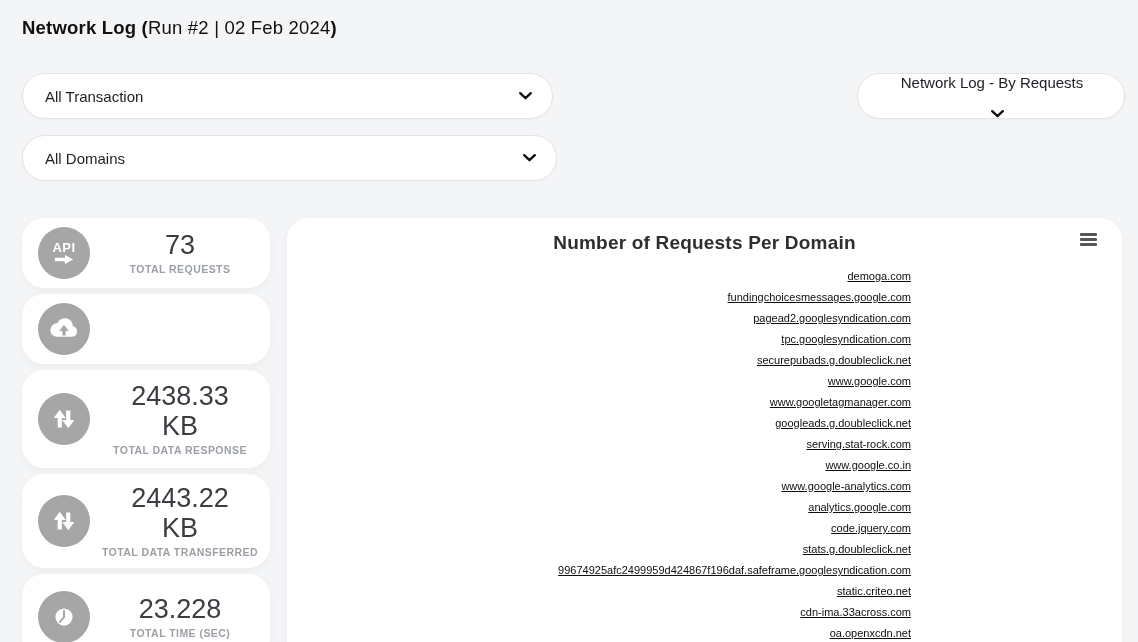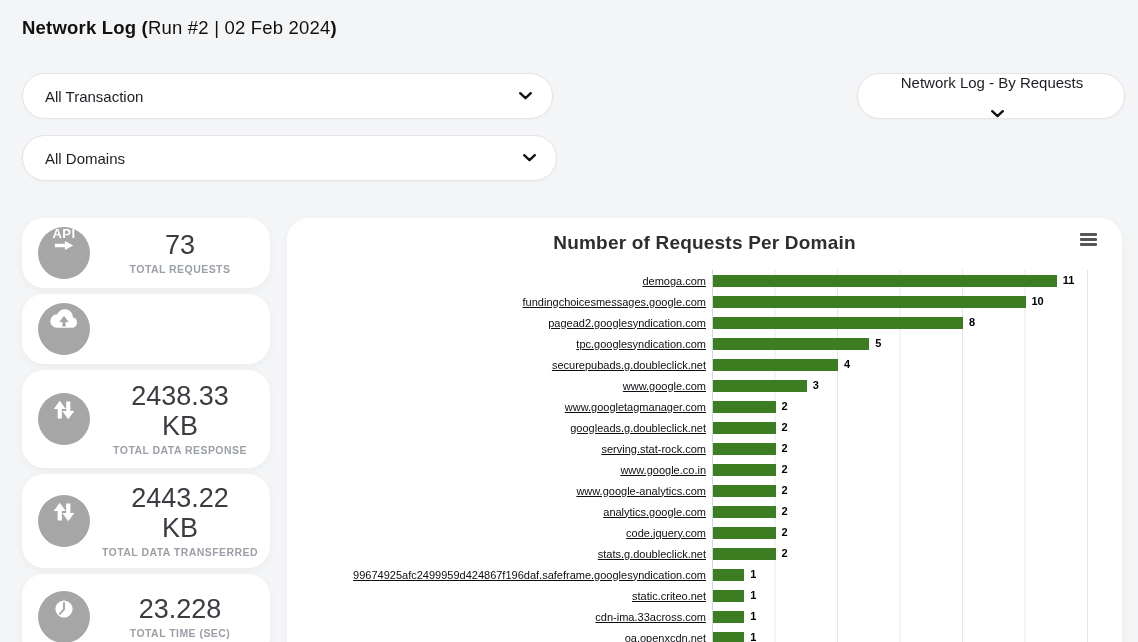--- a/index.html
+++ b/index.html
@@ -37,21 +37,21 @@
   .stat-card {
     background:#fff; border-radius:22px;
     box-shadow:0 3px 8px rgba(0,0,0,.04);
     display:flex; align-items:center; padding-left:16px;
   }
   .stat-card.h70 { height:70px; } .stat-card.h98 { height:98px; }
   .stat-card.h94 { height:94px; } .stat-card.h86 { height:86px; }
   .icon-circle {
     flex:0 0 52px; width:52px; height:52px; border-radius:50%;
     background:#a6a6a6; color:#fff;
-    display:flex; flex-direction:column; align-items:center; 
+    display:flex; flex-direction:column; align-items:center; justify-content:center;
   }
   .api-txt { font-size:13px; font-weight:700; letter-spacing:.5px; line-height:1; }
   .updown-svg, .cloud-svg, .clock-svg { display:block; }
   .stat-text { flex:1; text-align:center; padding:0 10px; }
   .stat-value {
     font-size:27px; font-weight:500; color:#3a3d42; line-height:1.08;
     max-width:132px; margin:0 auto; word-spacing:1px;
   }
   .stat-label {
     margin-top:3px; font-size:10.5px; font-weight:600; color:#9b9fa6;
@@ -69,21 +69,21 @@
     text-align:center; padding-top:14px;
     font-size:19px; font-weight:700; color:#2e2e2e; letter-spacing:.2px;
   }
   .burger {
     position:absolute; right:25px; top:15px; width:17px; height:13px;
     display:flex; flex-direction:column; justify-content:space-between; cursor:pointer;
   }
   .burger span { display:block; height:3px; background:#565656; border-radius:1px; }
 
   .chart-rows { margin-top:6px; }
-  .crow { display:flex; align-items:center; height:21px; }
+  .crow { display:flex; align-items:center; height:21px;flex-direction:column; }
   .clabel {
     width:425px; padding-right:6px; text-align:right;
     font-size:11px; color:#0c0e12; text-decoration:underline;
     white-space:nowrap; overflow:visible; cursor:pointer; flex:0 0 425px;
   }
   .cplot {
     flex:1; align-self:stretch; display:flex; align-items:center;
     border-left:1px solid #ccd6eb;
     background-image:linear-gradient(to left, #e6e6e6 1px, transparent 1px);
     background-repeat:repeat-x;

